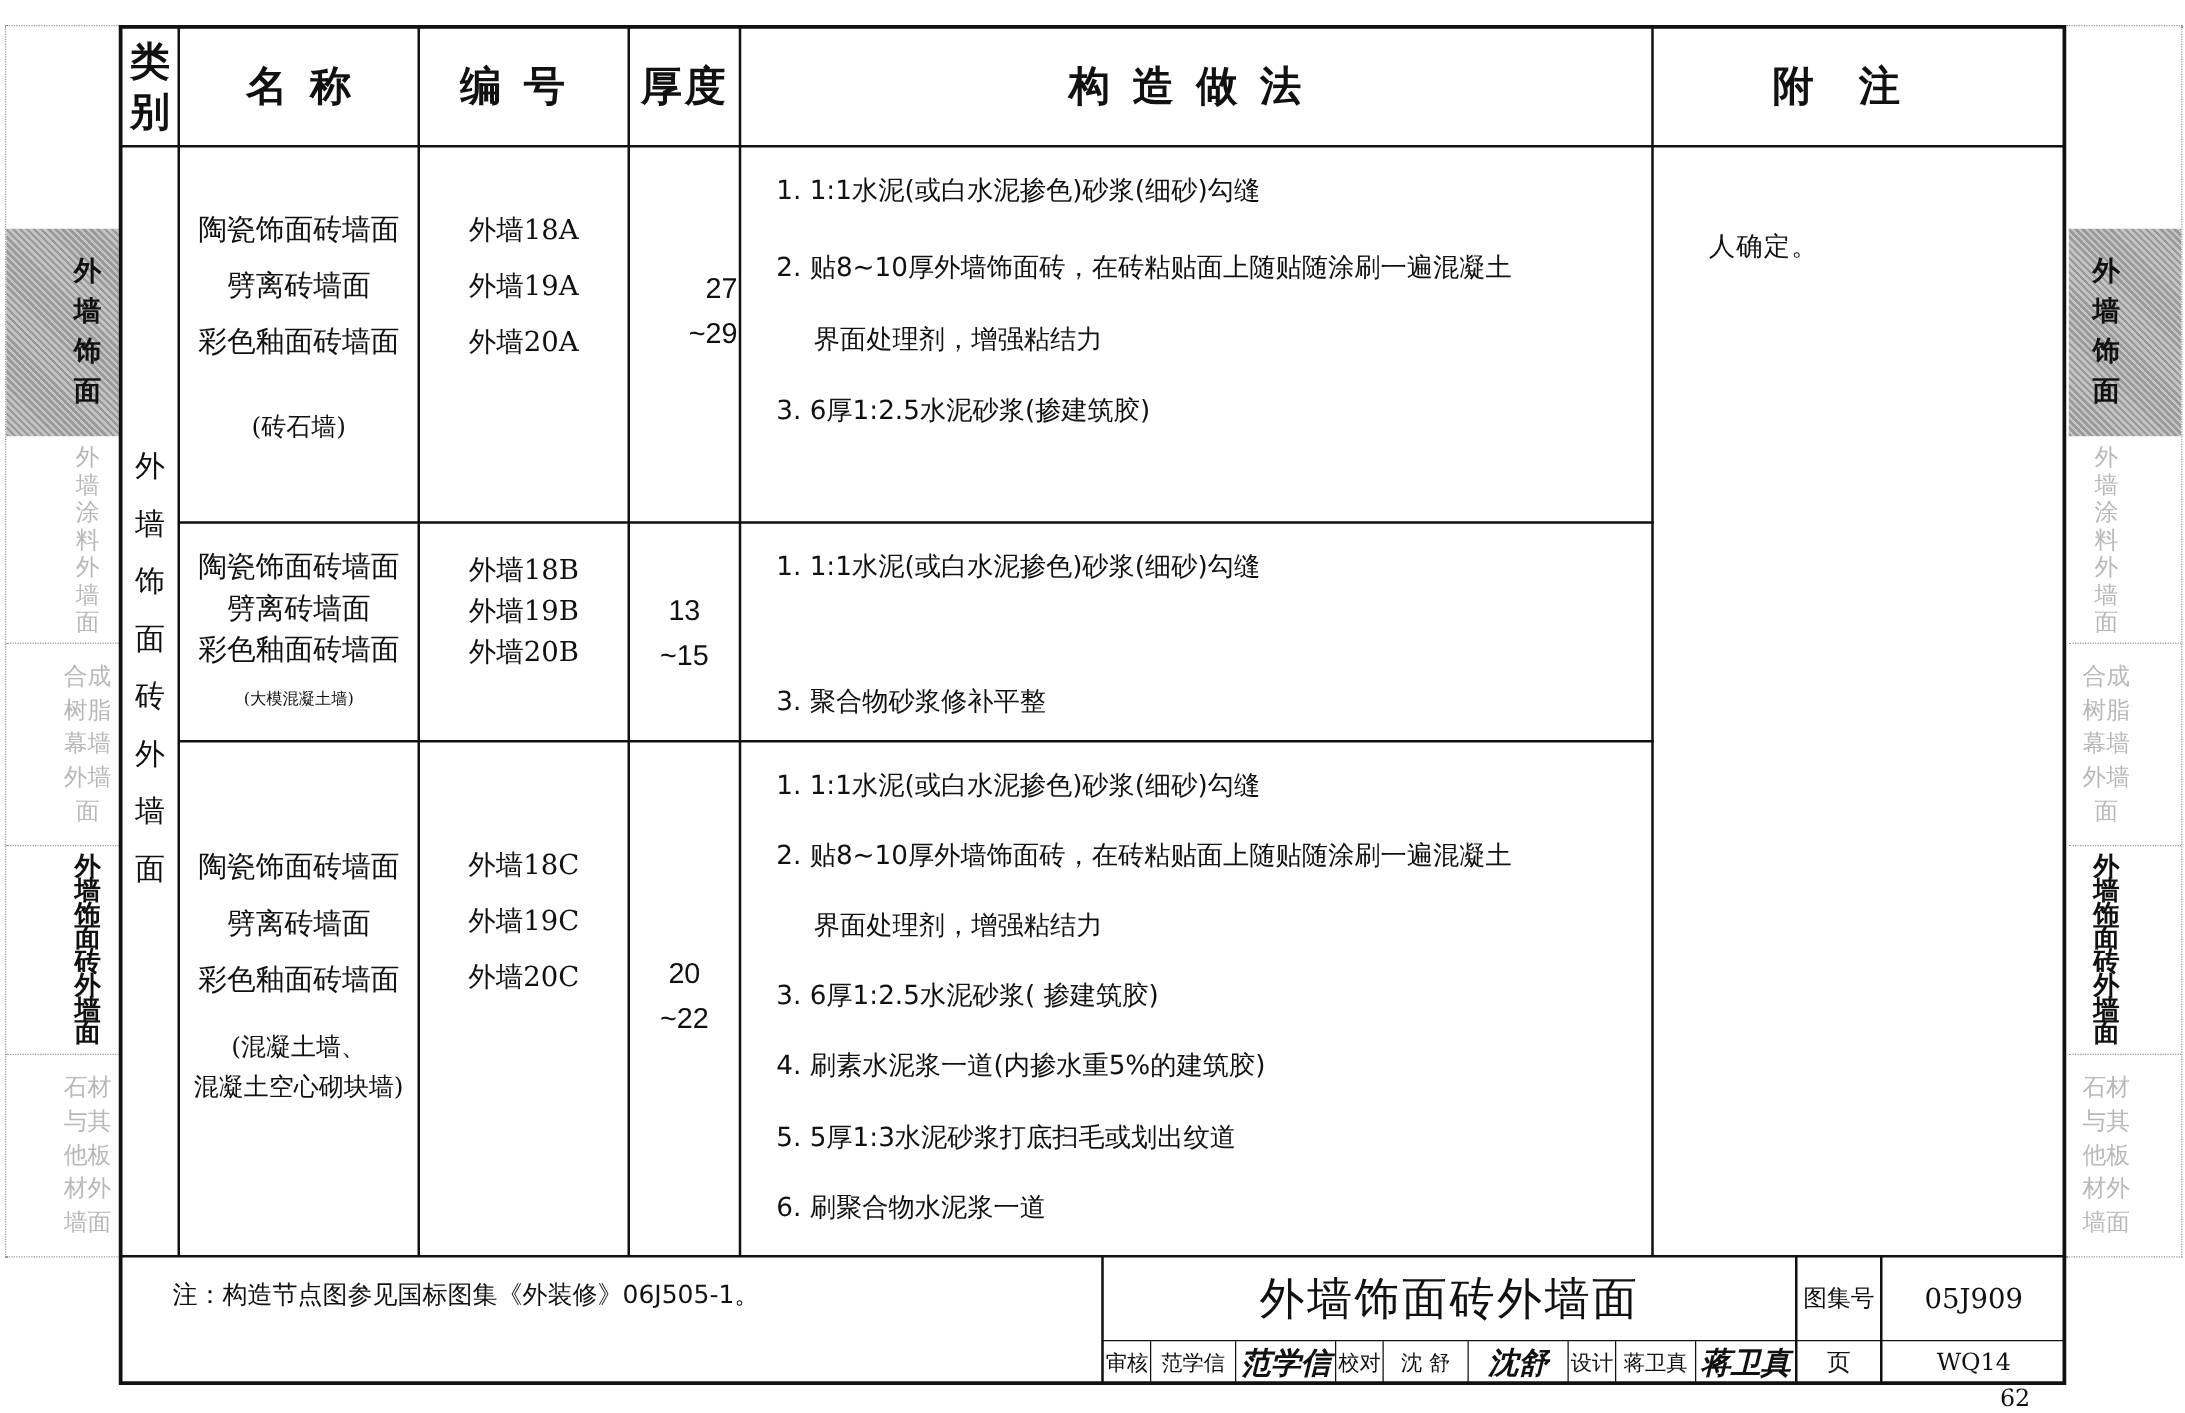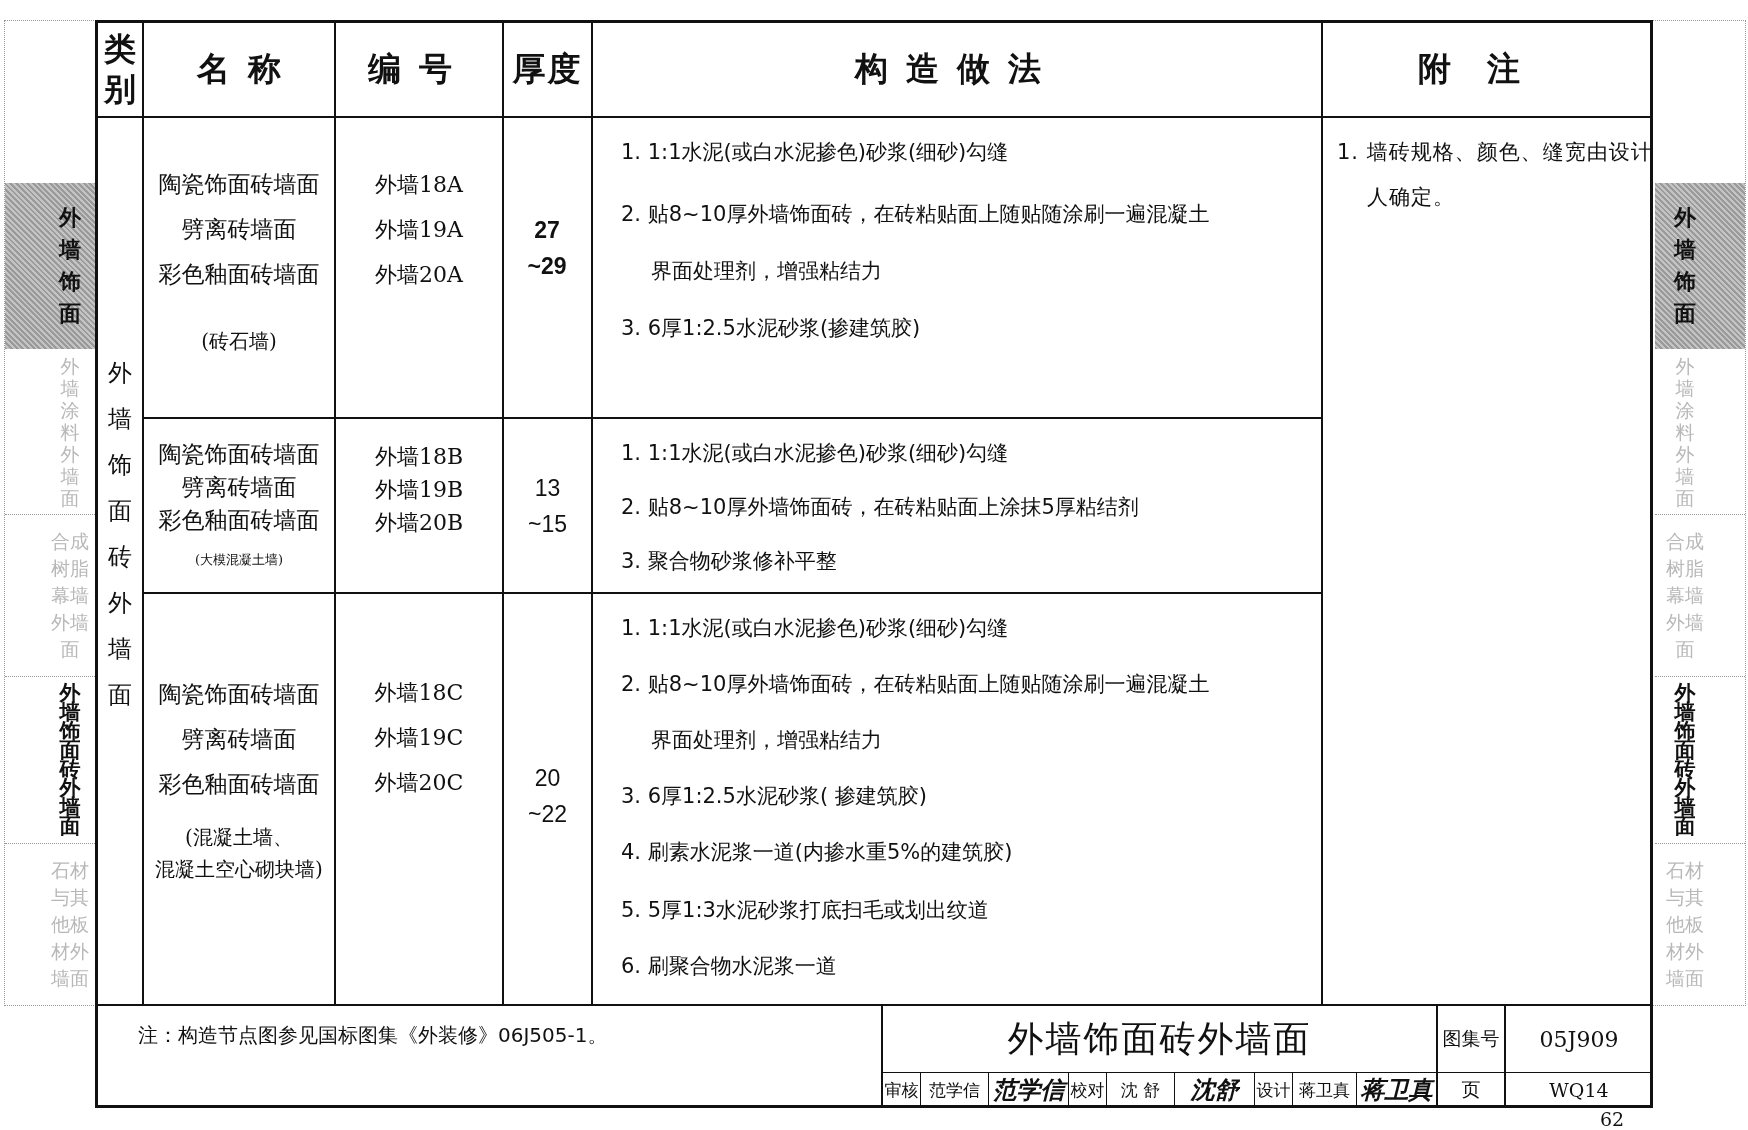--- a/index.html
+++ b/index.html
@@ -182,21 +182,21 @@
   <div class="name-line">陶瓷饰面砖墙面</div>
   <div class="name-line">劈离砖墙面</div>
   <div class="name-line">彩色釉面砖墙面</div>
   <div class="name-line" style="font-size:20px;margin-top:22px;">(砖石墙)</div>
 </div>
 <div class="abs serif" style="left:336px;top:162px;width:166px;text-align:center;">
   <div class="code-line">外墙18A</div>
   <div class="code-line">外墙19A</div>
   <div class="code-line">外墙20A</div>
 </div>
-<div class="abs" style="left:504px;top:212px;width:86px;text-align:center;font-weight:bold;">
+<div class="abs" style="left:504px;top:212px;width:86px;text-align:right;">
   <div class="thick">27</div>
   <div class="thick">~29</div>
 </div>
 <div class="steps" style="left:593px;top:118px;width:728px;height:299px;">
   <div class="step" style="top:20px;">1. 1:1水泥(或白水泥掺色)砂浆(细砂)勾缝</div>
   <div class="step" style="top:82px;">2. 贴8~10厚外墙饰面砖，在砖粘贴面上随贴随涂刷一遍混凝土</div>
   <div class="step" style="top:139px;left:58px;">界面处理剂，增强粘结力</div>
   <div class="step" style="top:196px;">3. 6厚1:2.5水泥砂浆(掺建筑胶)</div>
 </div>
 
@@ -210,21 +210,20 @@
   <div class="code-line" style="line-height:33px;">外墙18B</div>
   <div class="code-line" style="line-height:33px;">外墙19B</div>
   <div class="code-line" style="line-height:33px;">外墙20B</div>
 </div>
 <div class="abs" style="left:504px;top:470px;width:87px;text-align:center;">
   <div class="thick">13</div>
   <div class="thick">~15</div>
 </div>
 <div class="steps" style="left:593px;top:419px;width:728px;height:173px;">
   <div class="step" style="top:20px;">1. 1:1水泥(或白水泥掺色)砂浆(细砂)勾缝</div>
-  <div class="step" style="top:74px;">2. 贴8~10厚外墙饰面砖，在砖粘贴面上涂抹5厚粘结剂</div>
   <div class="step" style="top:128px;">3. 聚合物砂浆修补平整</div>
 </div>
 
 <div class="abs serif" style="left:144px;top:672px;width:190px;text-align:center;">
   <div class="name-line">陶瓷饰面砖墙面</div>
   <div class="name-line">劈离砖墙面</div>
   <div class="name-line">彩色釉面砖墙面</div>
   <div class="name-line" style="font-size:20px;line-height:32px;margin-top:14px;">(混凝土墙、</div>
   <div class="name-line" style="font-size:20px;line-height:32px;">混凝土空心砌块墙)</div>
 </div>
@@ -241,21 +240,20 @@
   <div class="step" style="top:20px;">1. 1:1水泥(或白水泥掺色)砂浆(细砂)勾缝</div>
   <div class="step" style="top:76px;">2. 贴8~10厚外墙饰面砖，在砖粘贴面上随贴随涂刷一遍混凝土</div>
   <div class="step" style="top:132px;left:58px;">界面处理剂，增强粘结力</div>
   <div class="step" style="top:188px;">3. 6厚1:2.5水泥砂浆( 掺建筑胶)</div>
   <div class="step" style="top:244px;">4. 刷素水泥浆一道(内掺水重5%的建筑胶)</div>
   <div class="step" style="top:302px;">5. 5厚1:3水泥砂浆打底扫毛或划出纹道</div>
   <div class="step" style="top:358px;">6. 刷聚合物水泥浆一道</div>
 </div>
 
 <div class="abs" style="left:1323px;top:118px;width:328px;height:886px;">
-  <div class="remark" style="top:20px;">1. 墙砖规格、颜色、缝宽由设计</div>
   <div class="remark" style="top:65px;left:44px;">人确定。</div>
 </div>
 
 <div class="abs" style="left:138px;top:1022px;font-size:20px;white-space:nowrap;">注：构造节点图参见国标图集《外装修》06J505-1。</div>
 
 <div class="vline" style="left:881px;top:1005px;width:2px;height:102px;"></div>
 <div class="vline" style="left:1436px;top:1005px;width:2px;height:102px;"></div>
 <div class="vline" style="left:1504px;top:1005px;width:2px;height:102px;"></div>
 <div class="hline" style="left:882px;top:1072px;width:770px;height:1px;"></div>
 

